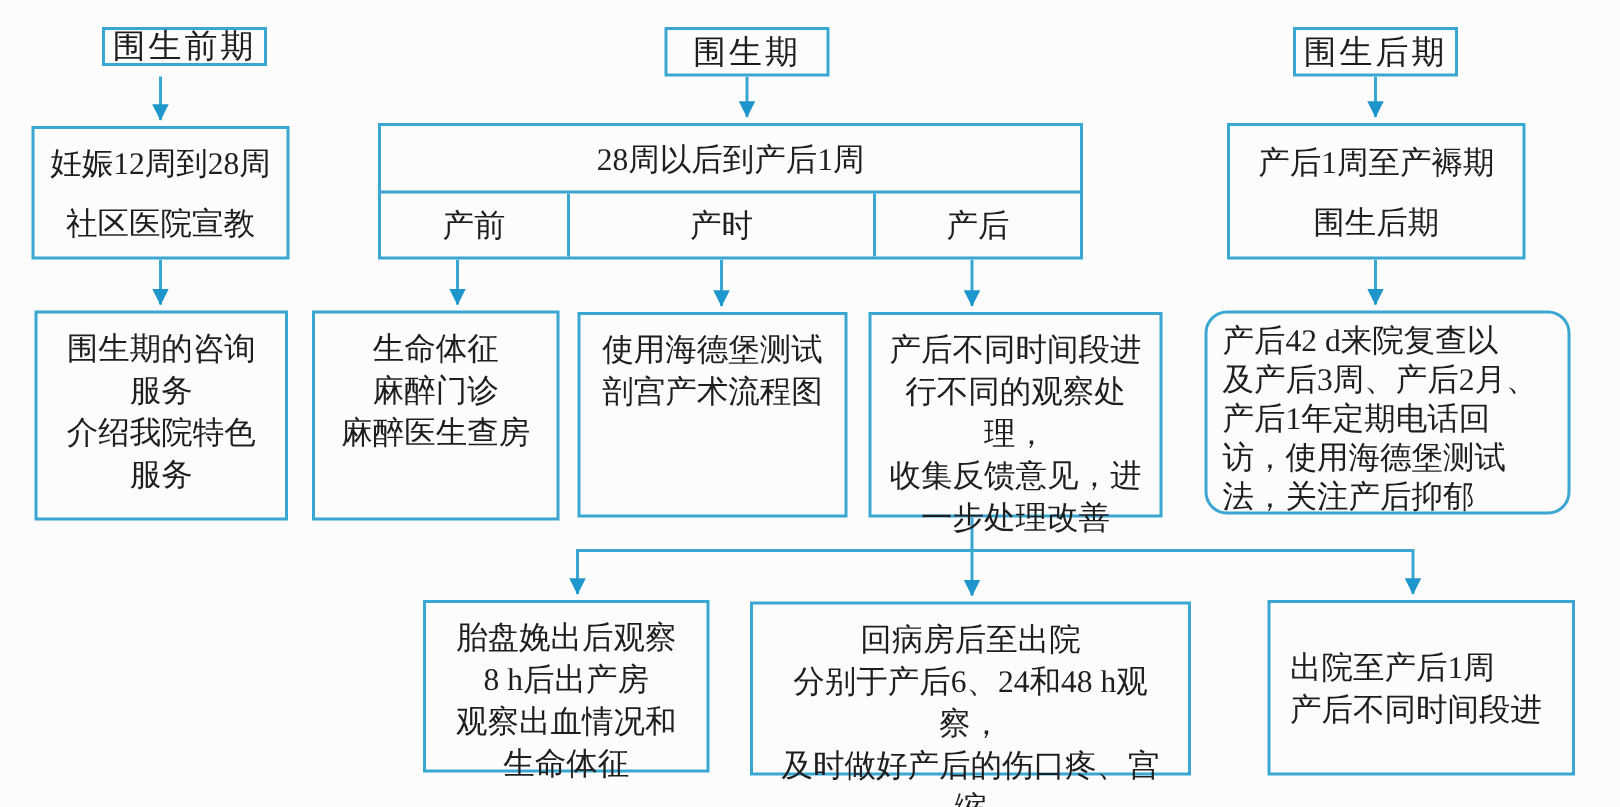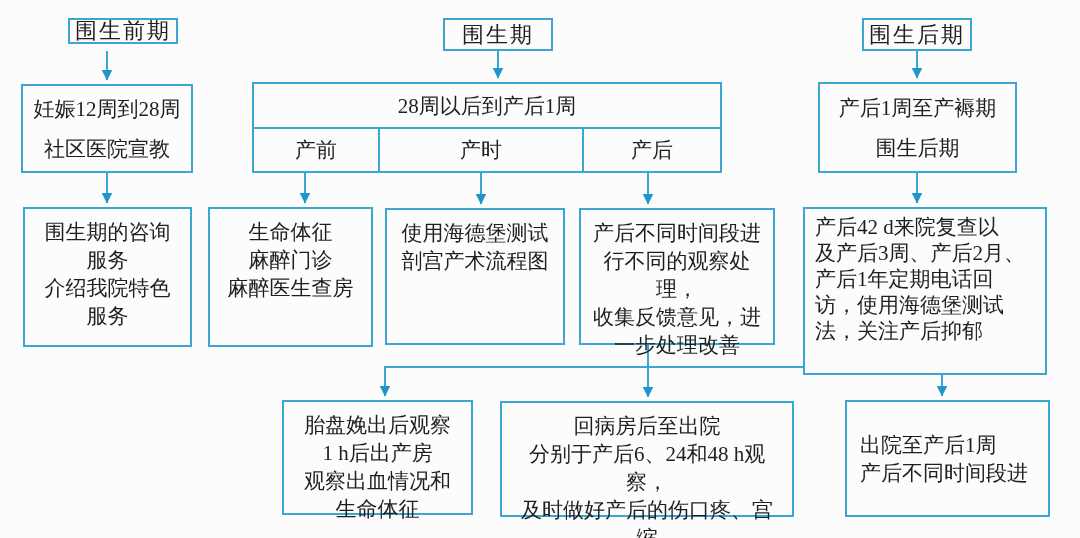--- a/index.html
+++ b/index.html
@@ -147,31 +147,31 @@
   <div class="node pad" style="left:385px;top:208px;width:180px;height:137px;">
     <span class="txt">使用海德堡测试
 剖宫产术流程图</span>
   </div>
   <div class="node pad" style="left:579px;top:208px;width:196px;height:137px;">
     <span class="txt">产后不同时间段进
 行不同的观察处理，
 收集反馈意见，进
 一步处理改善</span>
   </div>
-  <div class="node small-lh" style="left:803px;top:207px;width:244px;height:168px;">
+  <div class="node small-lh" style="left:803px;top:207px;width:244px;height:136px;border-radius:15px;">
     <span class="txt">产后42 d来院复查以
 及产后3周、产后2月、
 产后1年定期电话回
 访，使用海德堡测试
 法，关注产后抑郁</span>
   </div>
 
   <div class="node pad" style="left:282px;top:400px;width:191px;height:115px;">
     <span class="txt">胎盘娩出后观察
-1 h后出产房
+8 h后出产房
 观察出血情况和
 生命体征</span>
   </div>
   <div class="node pad" style="left:500px;top:401px;width:294px;height:116px;">
     <span class="txt">回病房后至出院
 分别于产后6、24和48 h观察，
 及时做好产后的伤口疼、宫缩
 痛的回访和处理</span>
   </div>
   <div class="node center" style="left:845px;top:400px;width:205px;height:117px;justify-content:flex-start;padding:0 13px;text-align:left;">

